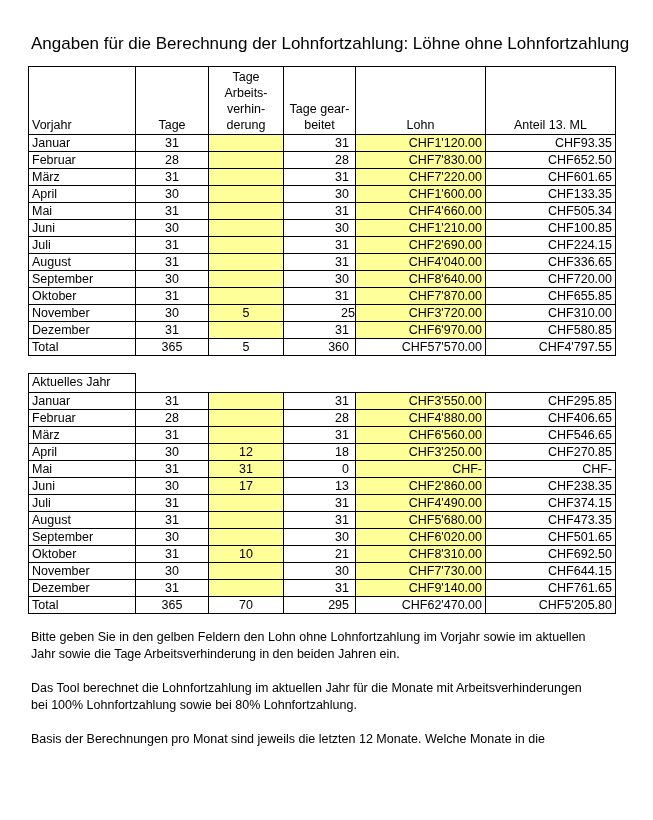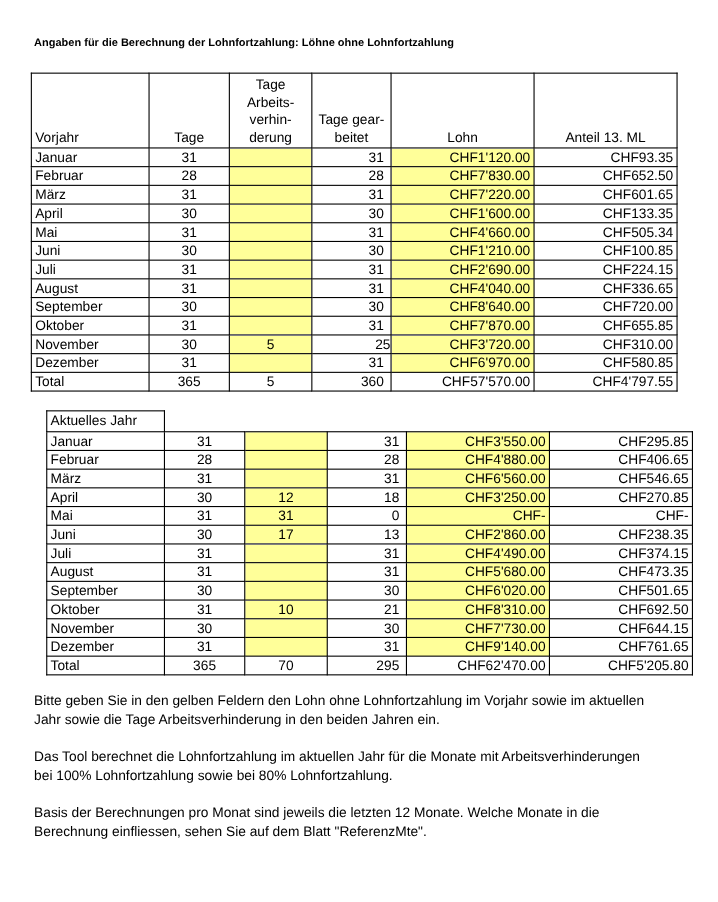--- a/index.html
+++ b/index.html
@@ -1,27 +1,27 @@
 <!DOCTYPE html>
 <html><head>
 <meta charset="utf-8">
 <style>
   html, body { margin:0; padding:0; background:#ffffff; }
   body { width:653px; height:820px; position:relative; overflow:hidden;
          font-family:"Liberation Sans", sans-serif; color:#000; }
-  .title { position:absolute; left:31px; top:34px; font-size:10px; font-weight:bold; white-space:nowrap; }
+  .title { position:absolute; left:31px; top:34px; font-size:17px; font-weight:normal; white-space:nowrap; }
   table { position:absolute; left:28px; border-collapse:collapse; table-layout:fixed; font-size:12.5px; }
   td, th { border:1.3px solid #000; padding:0 3px; height:16px; line-height:16px; white-space:nowrap; overflow:hidden; }
   th { font-weight:normal; vertical-align:bottom; text-align:center; line-height:16px; padding-bottom:1px; }
   th.left { text-align:left; }
   .c { text-align:center; }
   .yellow { background:#ffff99; }
   .money { display:flex; justify-content:flex-end; }
   #t1 { top:66px; }
-  #t2 { top:373px;margin-left:14px; }
+  #t2 { top:373px; }
   .noborder { border:none; }
   .para { position:absolute; left:31px; font-size:12.5px; line-height:17px; width:600px; }
 </style>
 </head>
 <body>
 
 <div class="title">Angaben für die Berechnung der Lohnfortzahlung: Löhne ohne Lohnfortzahlung</div>
 
 <table id="t1">
   <colgroup>
@@ -544,14 +544,13 @@
 <div class="para" style="top:629px">
   <div>Bitte geben Sie in den gelben Feldern den Lohn ohne Lohnfortzahlung im Vorjahr sowie im aktuellen</div>
   <div>Jahr sowie die Tage Arbeitsverhinderung in den beiden Jahren ein.</div>
 </div>
 <div class="para" style="top:680px">
   <div>Das Tool berechnet die Lohnfortzahlung im aktuellen Jahr für die Monate mit Arbeitsverhinderungen</div>
   <div>bei 100% Lohnfortzahlung sowie bei 80% Lohnfortzahlung.</div>
 </div>
 <div class="para" style="top:731px">
   <div>Basis der Berechnungen pro Monat sind jeweils die letzten 12 Monate. Welche Monate in die</div>
-  <div>Berechnung einfliessen, sehen Sie auf dem Blatt "ReferenzMte".</div>
 </div>
 
 </body></html>

